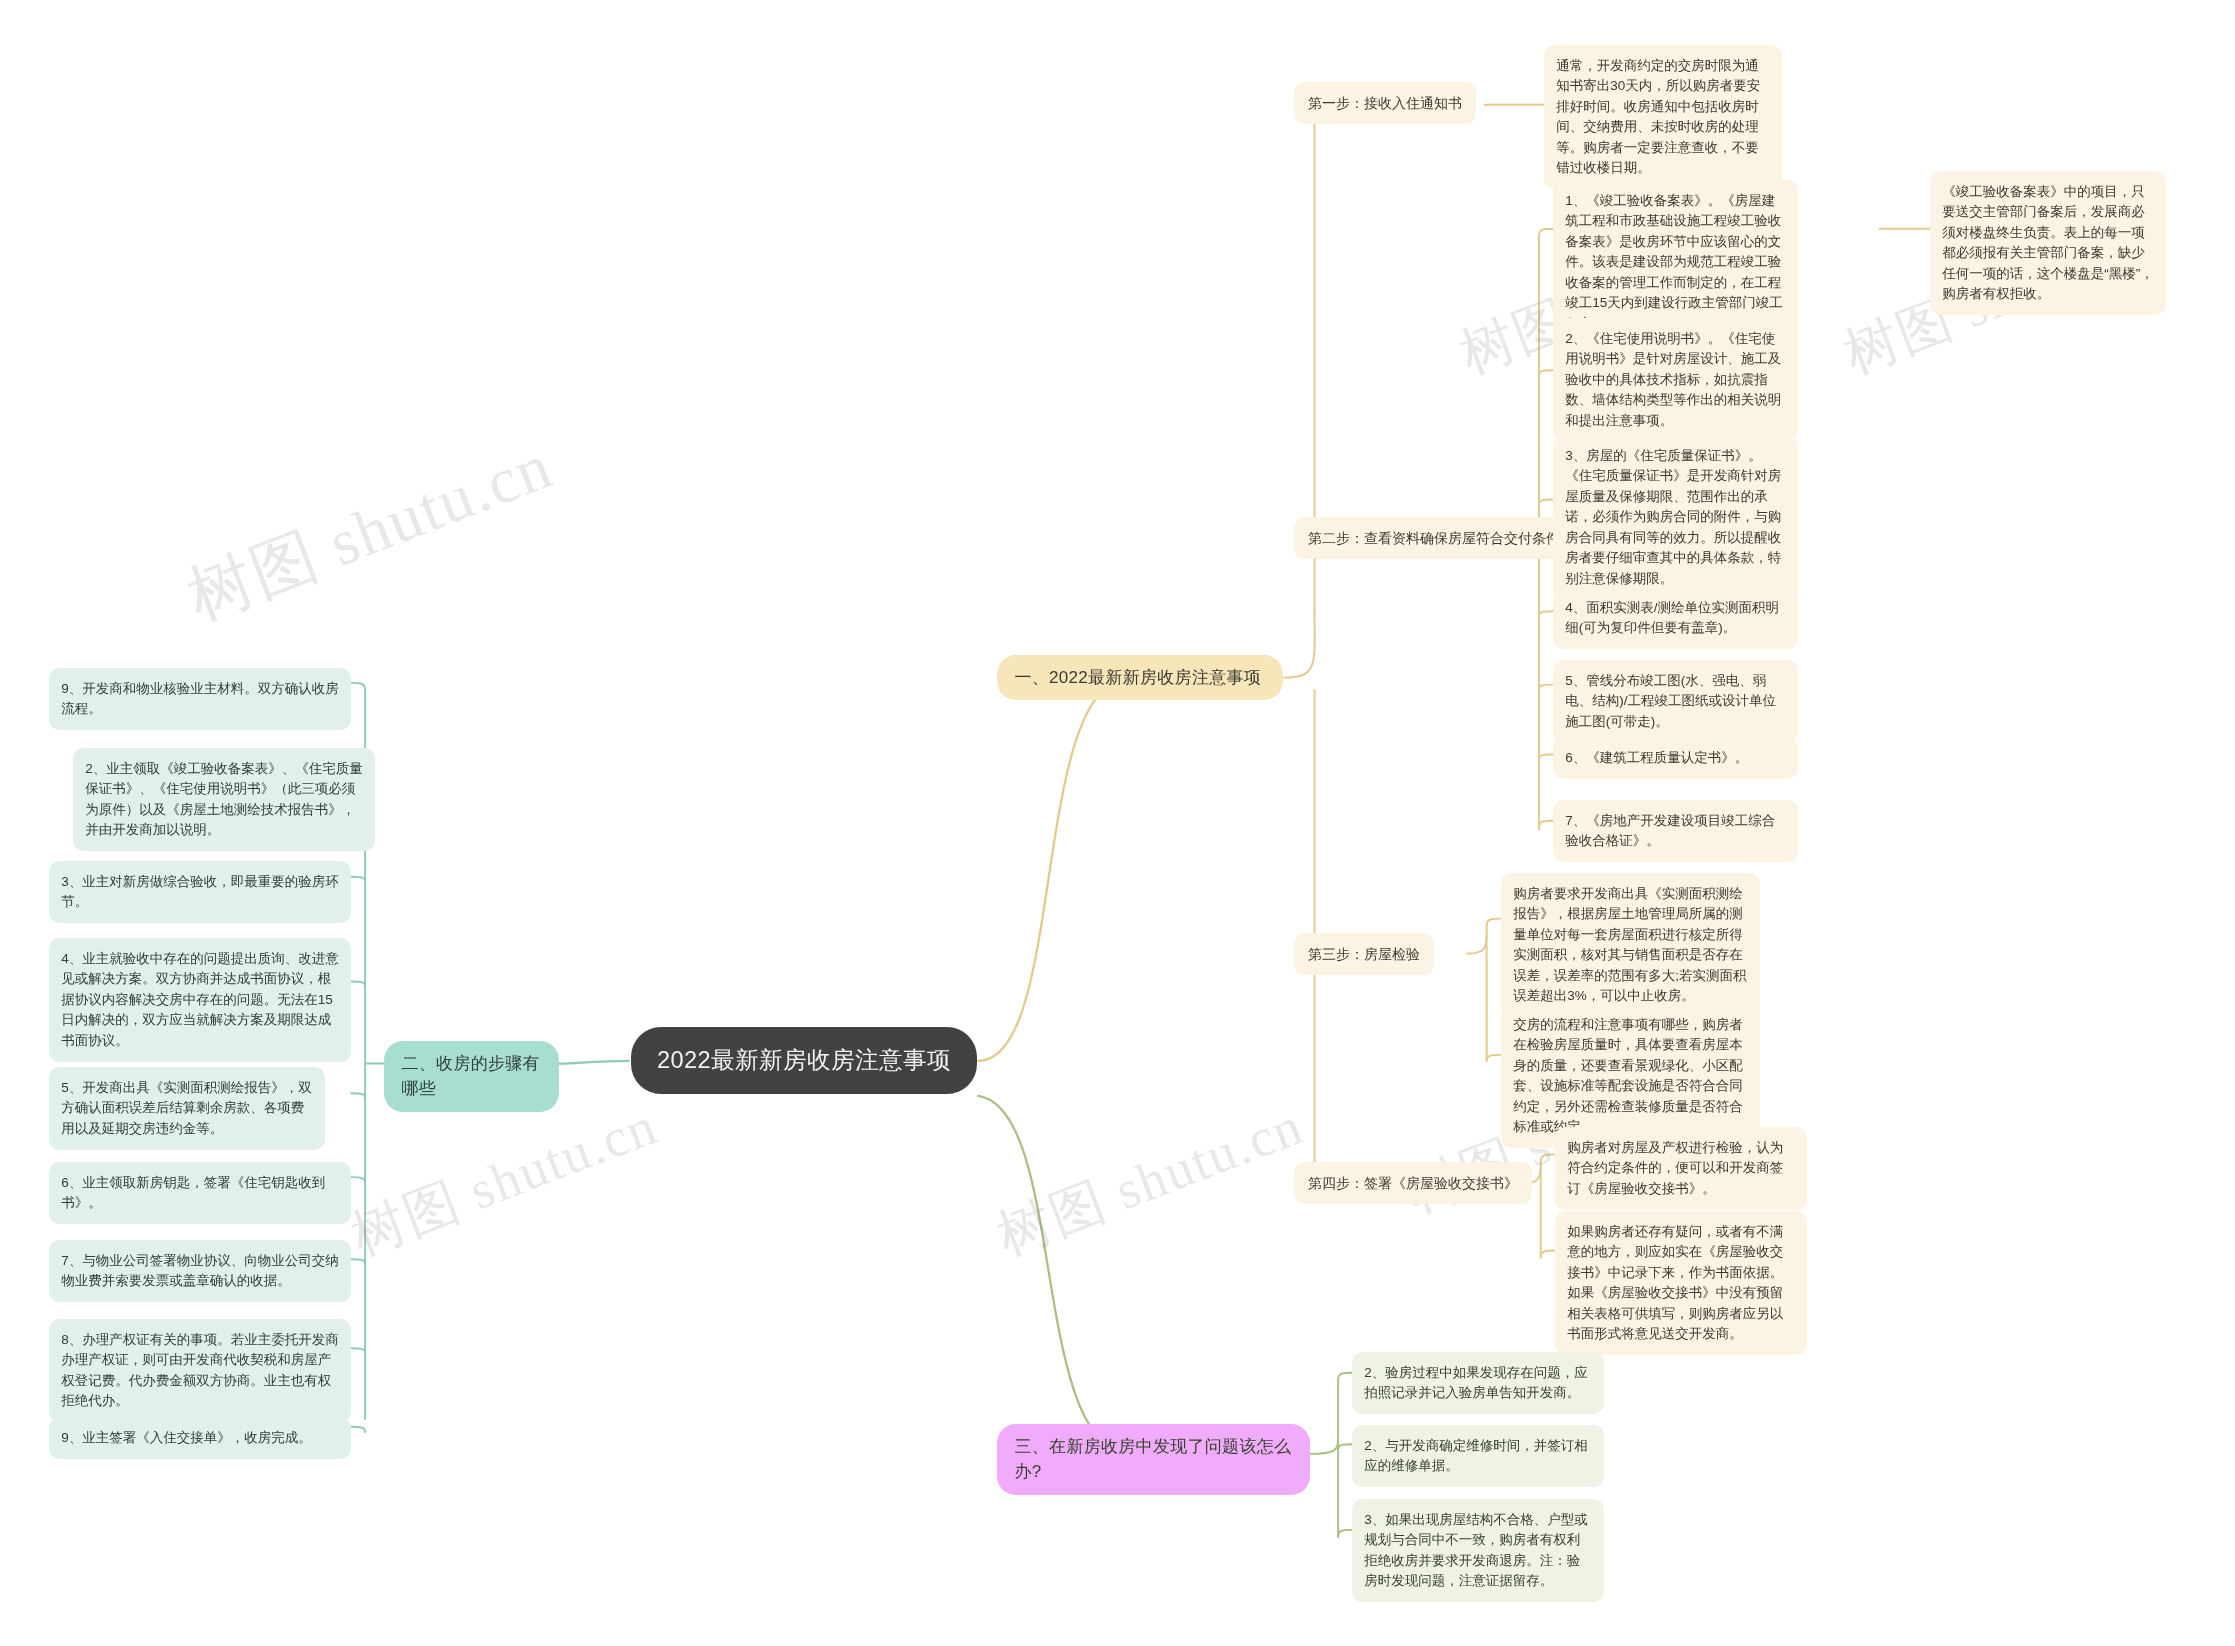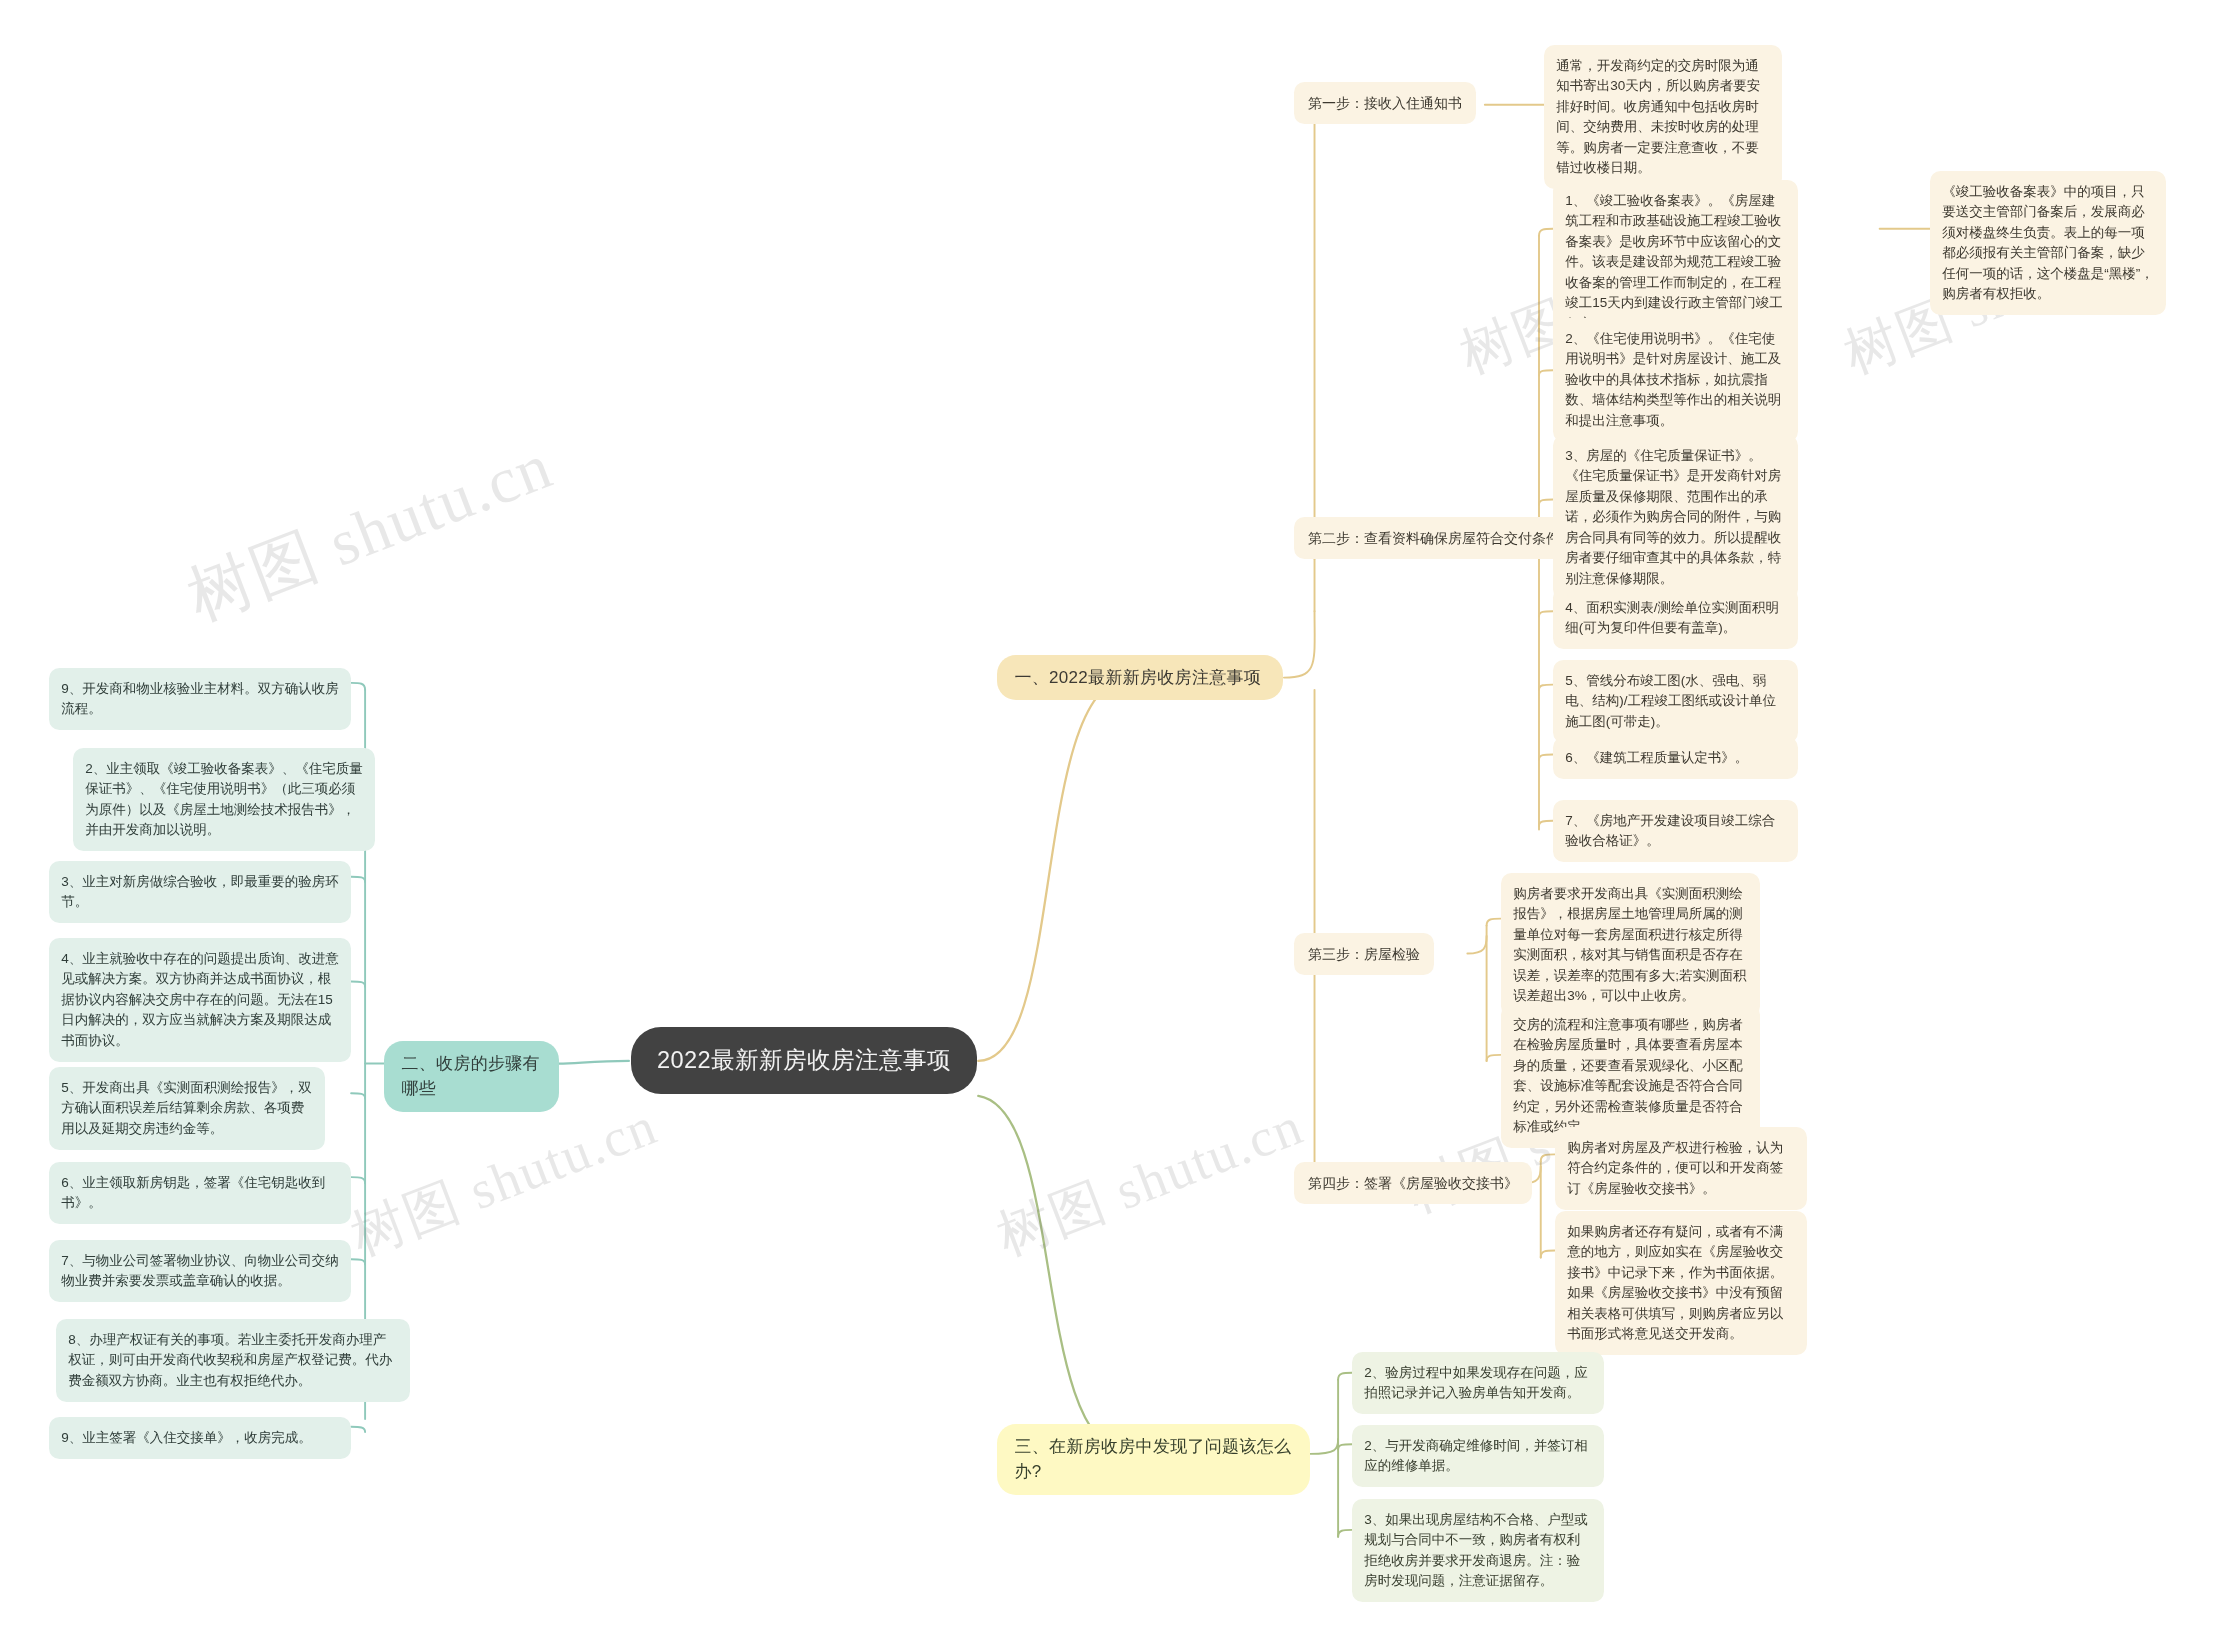--- a/index.html
+++ b/index.html
@@ -51,21 +51,21 @@
 
   
   .topic {
     border-radius: 19px;
     font-size: 17px;
     padding: 9.6px 17.5px;
     letter-spacing: 0.3px;
   }
   .topic-yellow { background: #f7e6b9; color: #3d3a33; }
   .topic-teal   { background: #a8ddd1; color: #32403d; }
-  .topic-olive  { background: #fef9c3; color: #37402c; }
+  .topic-olive  { background: #f0abfc; color: #37402c; }
 
   
   .card {
     border-radius: 10.5px;
     font-size: 13.5px;
     padding: 10.5px 12.2px;
   }
   .card-cream { background: #fbf3e3; color: #3c382f; }
   .card-mint  { background: #e2f0ea; color: #2f3d39; }
   .card-sage  { background: #eef3e4; color: #373d2e; }
@@ -197,21 +197,21 @@
 
   <div class="node topic topic-teal" style="left:384px; top:1041px; width:175px;">二、收房的步骤有哪些</div>
 
   <div class="node card card-mint" style="left:49px; top:668px; width:302px;">9、开发商和物业核验业主材料。双方确认收房流程。</div>
   <div class="node card card-mint" style="left:49px; top:748px; width:302px;margin-left:24px;">2、业主领取《竣工验收备案表》、《住宅质量保证书》、《住宅使用说明书》（此三项必须为原件）以及《房屋土地测绘技术报告书》，并由开发商加以说明。</div>
   <div class="node card card-mint" style="left:49px; top:861px; width:302px;">3、业主对新房做综合验收，即最重要的验房环节。</div>
   <div class="node card card-mint" style="left:49px; top:938px; width:302px;">4、业主就验收中存在的问题提出质询、改进意见或解决方案。双方协商并达成书面协议，根据协议内容解决交房中存在的问题。无法在15日内解决的，双方应当就解决方案及期限达成书面协议。</div>
   <div class="node card card-mint" style="left:49px; top:1067px; width:276px;">5、开发商出具《实测面积测绘报告》，双方确认面积误差后结算剩余房款、各项费用以及延期交房违约金等。</div>
   <div class="node card card-mint" style="left:49px; top:1162px; width:302px;">6、业主领取新房钥匙，签署《住宅钥匙收到书》。</div>
   <div class="node card card-mint" style="left:49px; top:1240px; width:302px;">7、与物业公司签署物业协议、向物业公司交纳物业费并索要发票或盖章确认的收据。</div>
-  <div class="node card card-mint" style="left:56px; top:1319px; width:354px;">8、办理产权证有关的事项。若业主委托开发商办理产权证，则可由开发商代收契税和房屋产权登记费。代办费金额双方协商。业主也有权拒绝代办。</div>
+  <div class="node card card-mint" style="left:49px; top:1319px; width:302px;">8、办理产权证有关的事项。若业主委托开发商办理产权证，则可由开发商代收契税和房屋产权登记费。代办费金额双方协商。业主也有权拒绝代办。</div>
   <div class="node card card-mint" style="left:49px; top:1417px; width:302px;">9、业主签署《入住交接单》，收房完成。</div>
 
   <div class="node topic topic-olive" style="left:997px; top:1424px; width:313px;">三、在新房收房中发现了问题该怎么办?</div>
 
   <div class="node card card-sage" style="left:1352px; top:1352px; width:252px;">2、验房过程中如果发现存在问题，应拍照记录并记入验房单告知开发商。</div>
   <div class="node card card-sage" style="left:1352px; top:1425px; width:252px;">2、与开发商确定维修时间，并签订相应的维修单据。</div>
   <div class="node card card-sage" style="left:1352px; top:1499px; width:252px;">3、如果出现房屋结构不合格、户型或规划与合同中不一致，购房者有权利拒绝收房并要求开发商退房。注：验房时发现问题，注意证据留存。</div>
 
 </div>
 

